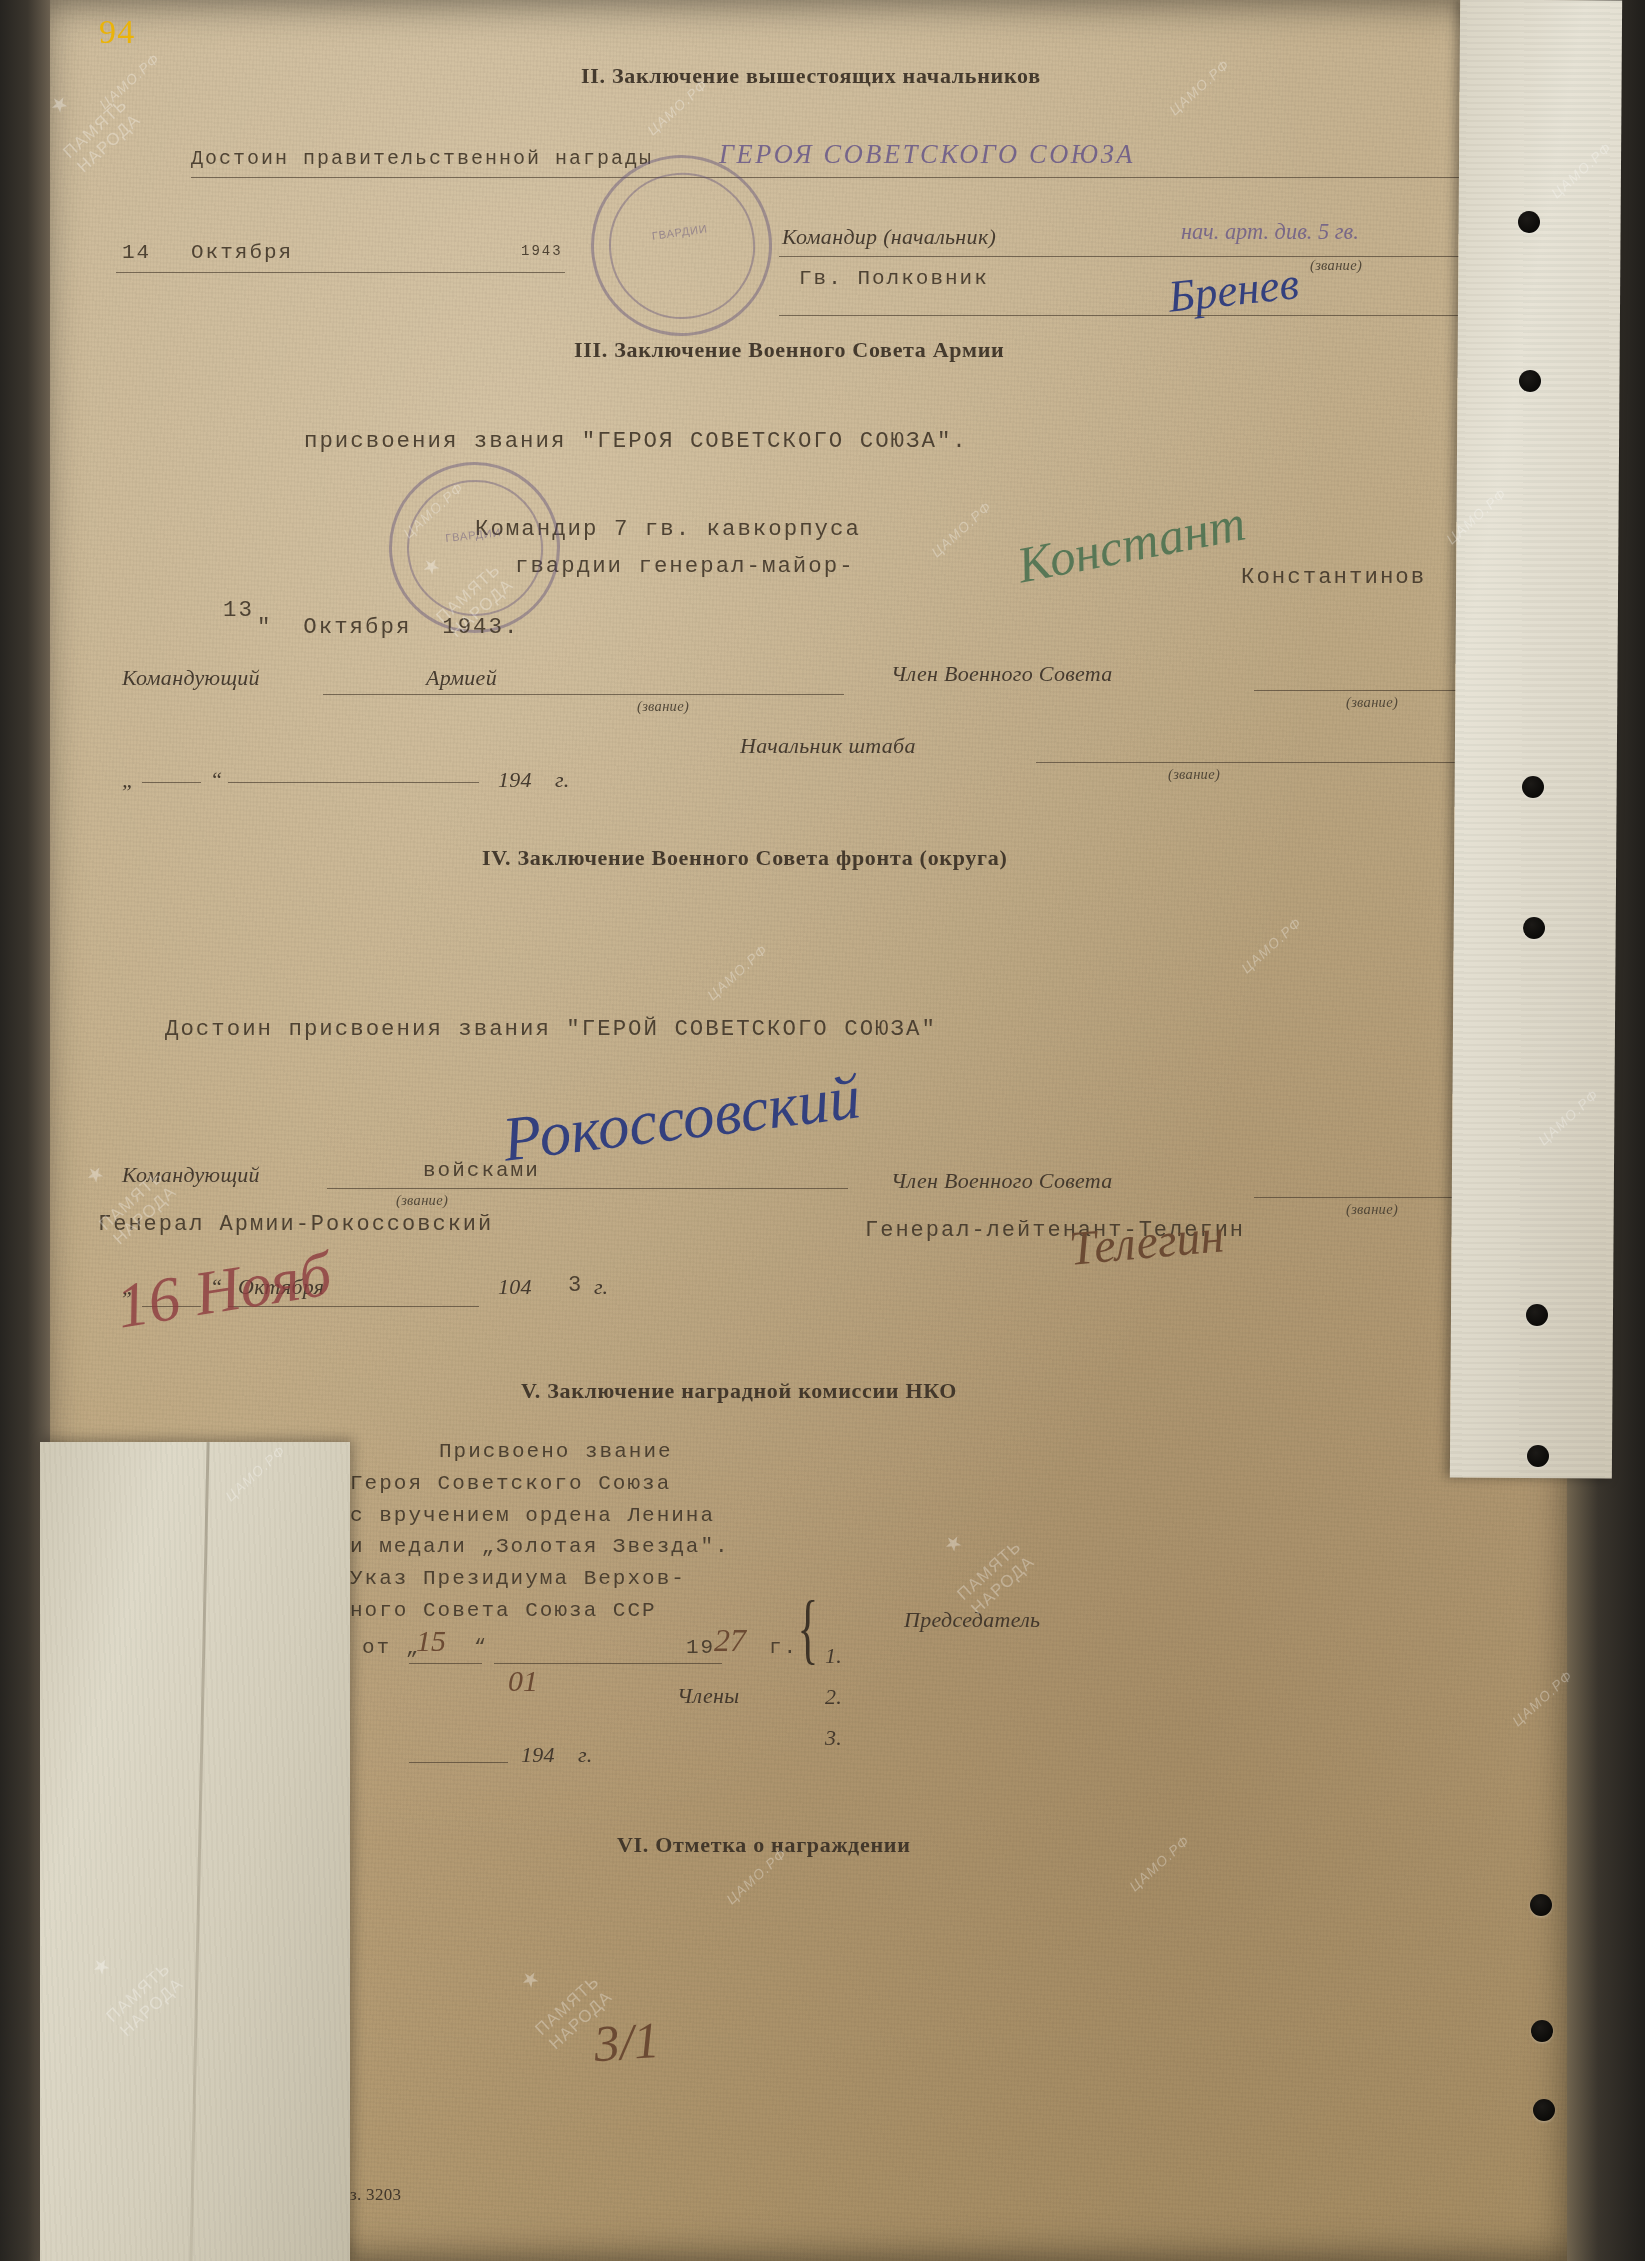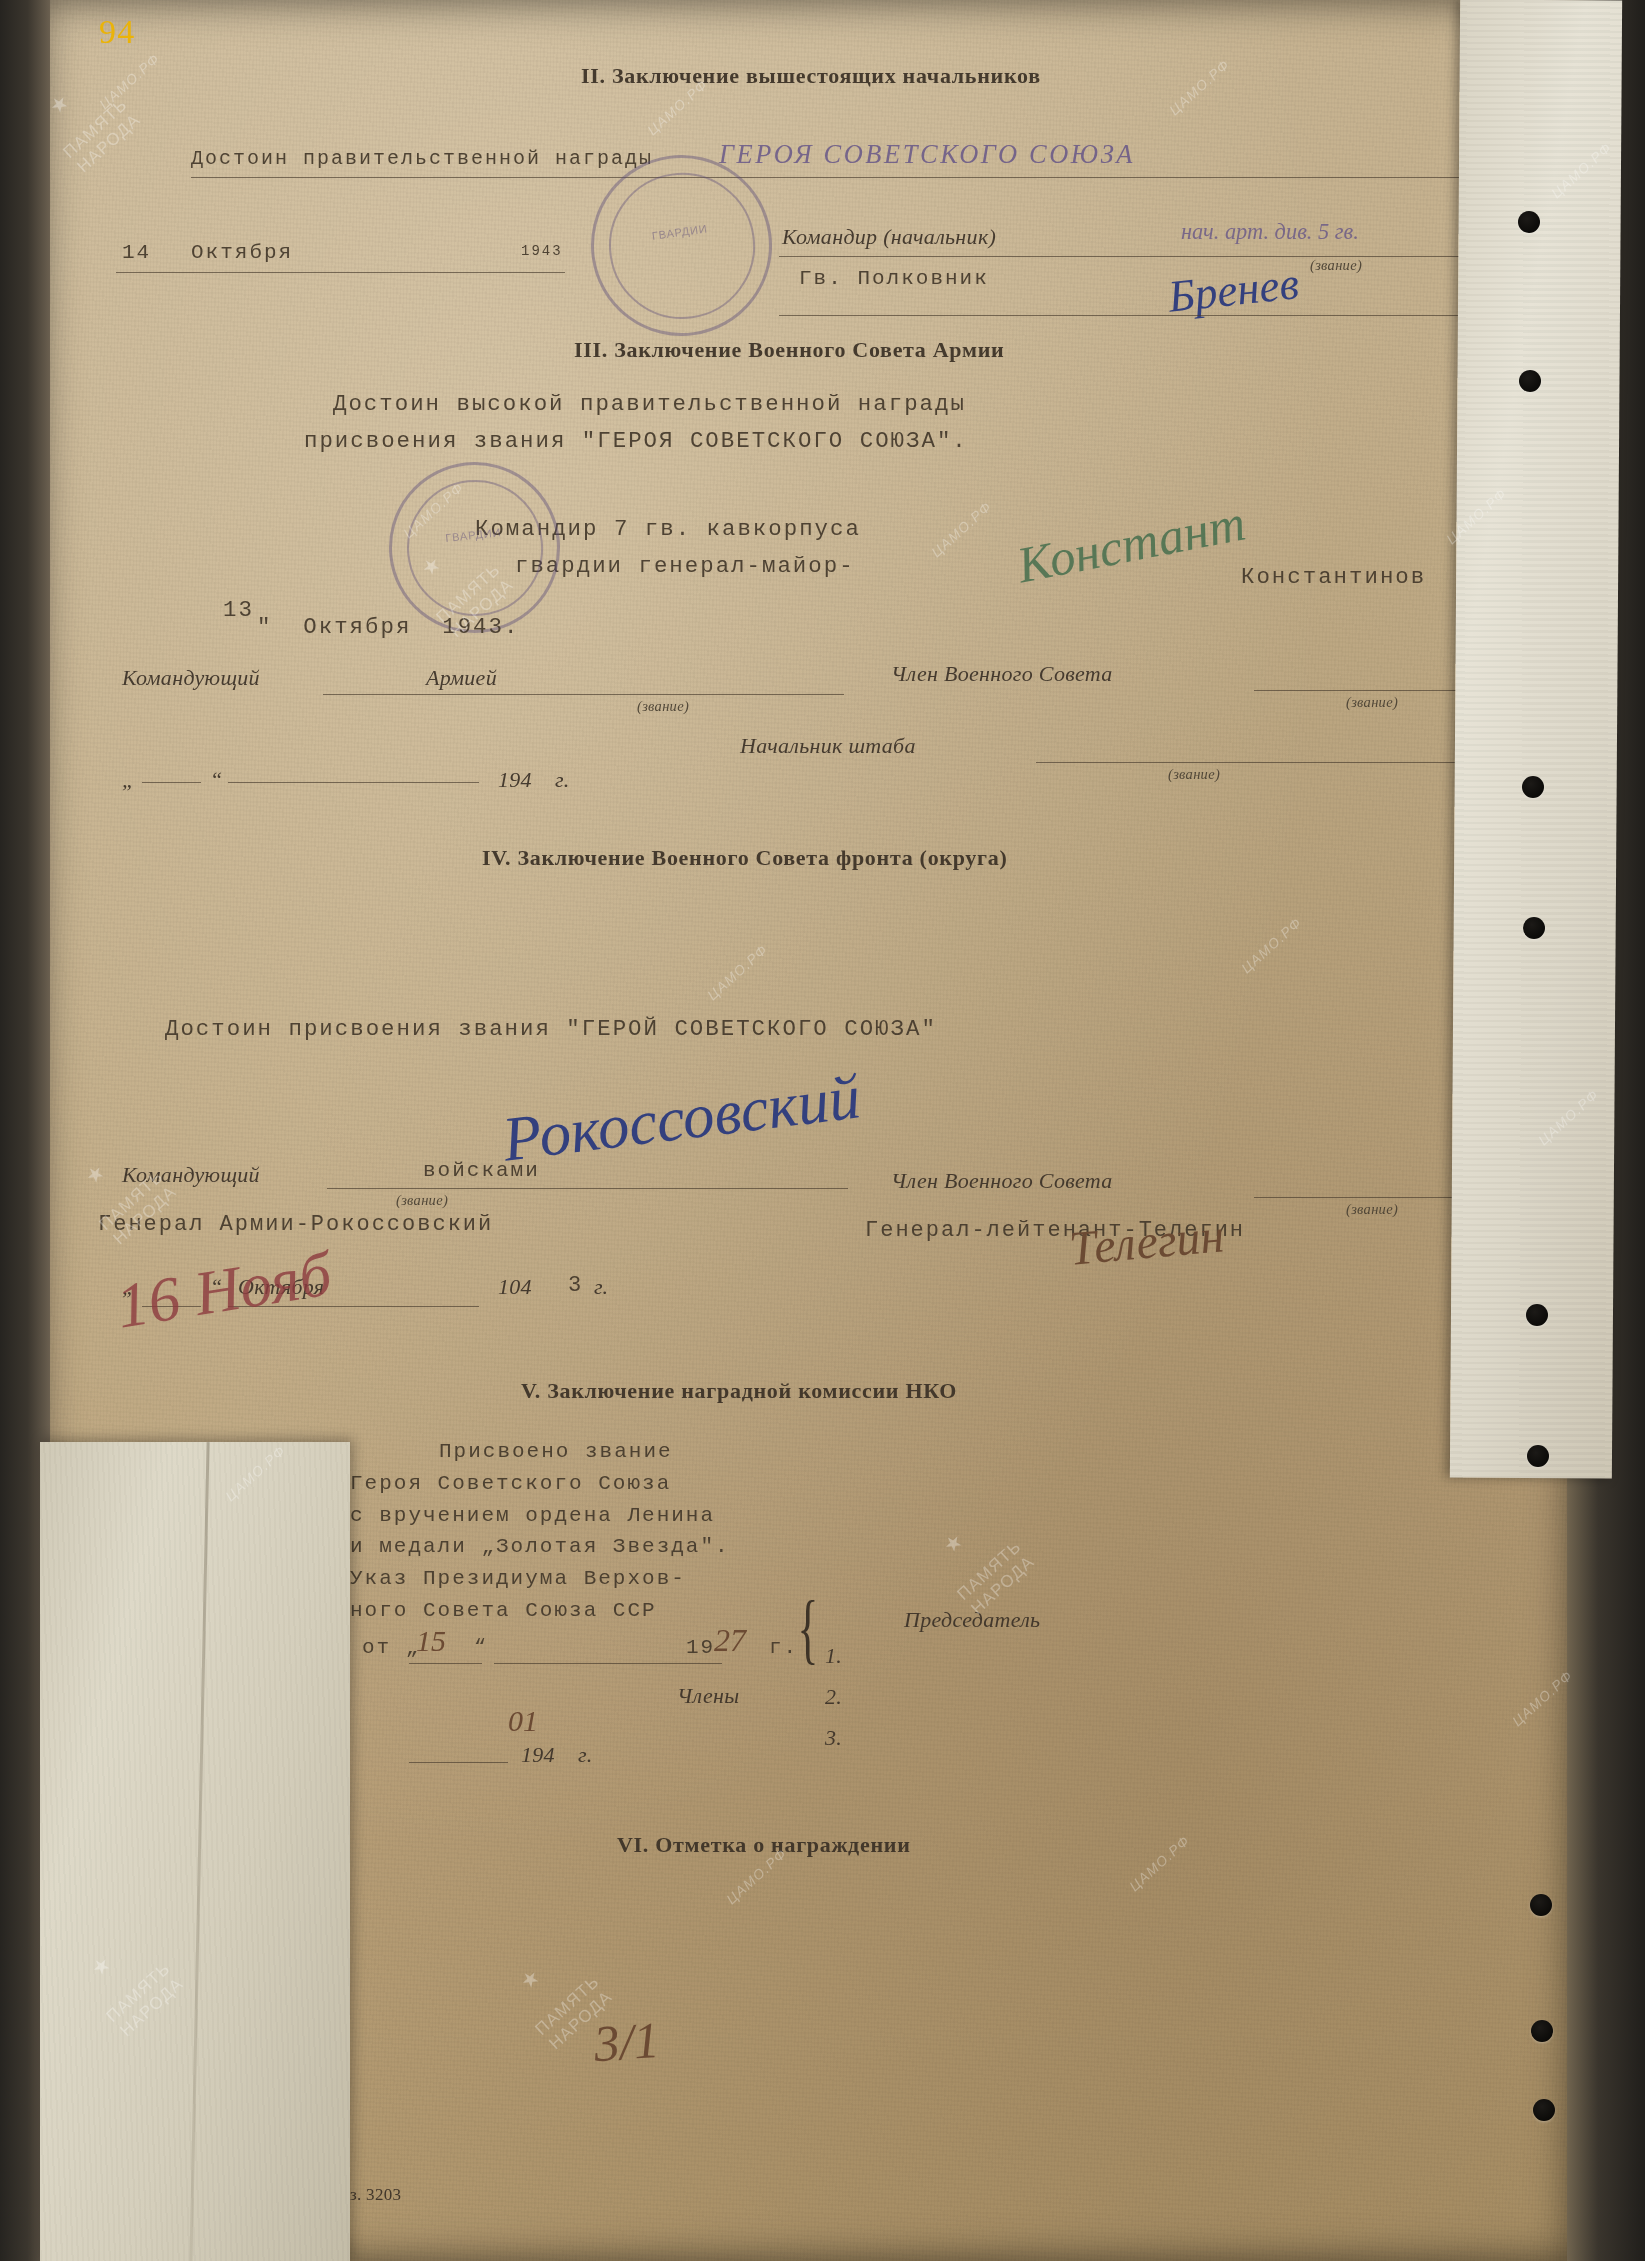--- a/index.html
+++ b/index.html
@@ -248,21 +248,20 @@
   <div class="rule" style="left:779px; top:315px; width:706px;"></div>
   <div class="hand ink-blue" style="left:1473px; top:264px; font-size:28px;">/Б</div>
 
   <div class="stamp" style="left:591px; top:155px; width:175px; height:175px;">
     <div class="inner"></div>
     <div class="txt-ring">ГВАРДИИ</div>
   </div>
 
   <div class="txt head" style="left:574px; top:337px;">III. Заключение Военного Совета Армии</div>
 
-  <div class="txt mono" style="left:333px; top:391px; font-size:22.4px;">Достоин высокой правительственной награды</div>
   <div class="txt mono" style="left:304px; top:428px; font-size:22.4px;">присвоения звания "ГЕРОЯ СОВЕТСКОГО СОЮЗА".</div>
 
   <div class="txt mono" style="left:475px; top:516px; font-size:22.4px;">Командир 7 гв. кавкорпуса</div>
   <div class="txt mono" style="left:515px; top:553px; font-size:22.4px;">гвардии генерал-майор-</div>
   <div class="txt mono" style="left:1241px; top:564px; font-size:22.4px;">Константинов</div>
   <div class="hand ink-green" style="left:1016px; top:515px; font-size:51px; transform:rotate(-11deg); opacity:0.8;">Констант</div>
 
   <div class="stamp" style="left:389px; top:462px; width:165px; height:165px; transform:rotate(-6deg);">
     <div class="inner"></div>
     <div class="txt-ring">ГВАРДИИ</div>
@@ -322,21 +321,21 @@
   <div class="txt mono" style="left:439px; top:1440px; font-size:21px;">Присвоено звание</div>
   <div class="txt mono" style="left:350px; top:1472px; font-size:21px;">Героя Советского Союза</div>
   <div class="txt mono" style="left:350px; top:1504px; font-size:21px;">с вручением ордена Ленина</div>
   <div class="txt mono" style="left:350px; top:1535px; font-size:21px;">и медали „Золотая Звезда".</div>
   <div class="txt mono" style="left:350px; top:1567px; font-size:21px;">Указ Президиума Верхов-</div>
   <div class="txt mono" style="left:350px; top:1599px; font-size:21px;">ного Совета Союза ССР</div>
 
   <div class="txt mono" style="left:362px; top:1636px; font-size:21px;">от „</div>
   <div class="hand ink-brown" style="left:416px; top:1624px; font-size:30px;">15</div>
   <div class="txt mono" style="left:474px; top:1636px; font-size:20px;">“</div>
-  <div class="hand ink-brown" style="left:508px; top:1704px; font-size:30px;">01</div>
+  <div class="hand ink-brown" style="left:508px; top:1664px; font-size:30px;">01</div>
   <div class="rule" style="left:409px; top:1663px; width:73px;"></div>
   <div class="rule" style="left:494px; top:1663px; width:228px;"></div>
   <div class="txt mono" style="left:686px; top:1636px; font-size:21px;">19</div>
   <div class="hand ink-brown" style="left:714px; top:1622px; font-size:32px;">27</div>
   <div class="txt mono" style="left:769px; top:1636px; font-size:21px;">г.</div>
 
   <div class="rule" style="left:409px; top:1762px; width:99px;"></div>
   <div class="txt italic" style="left:521px; top:1742px;">194    г.</div>
 
   <div class="brace" style="left:789px; top:1584px;">{</div>

